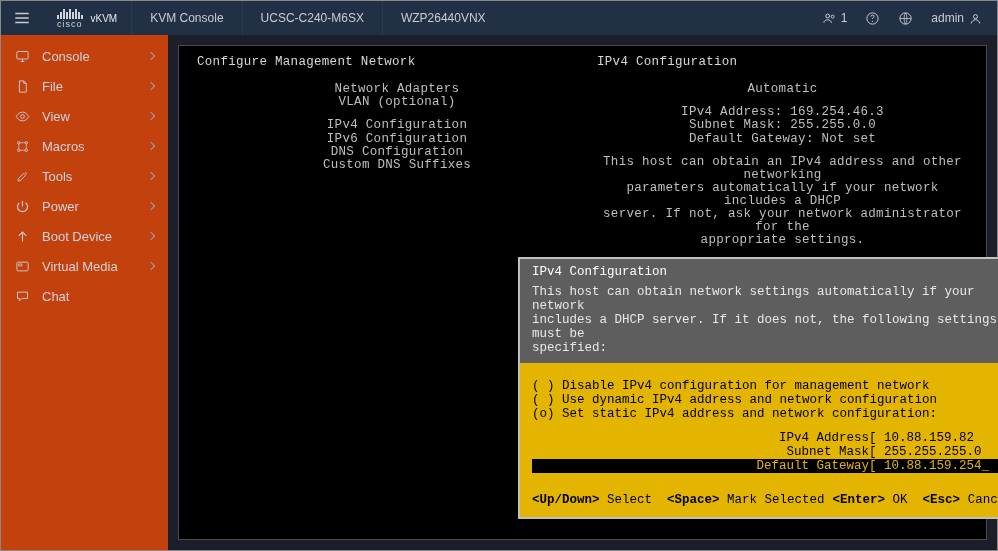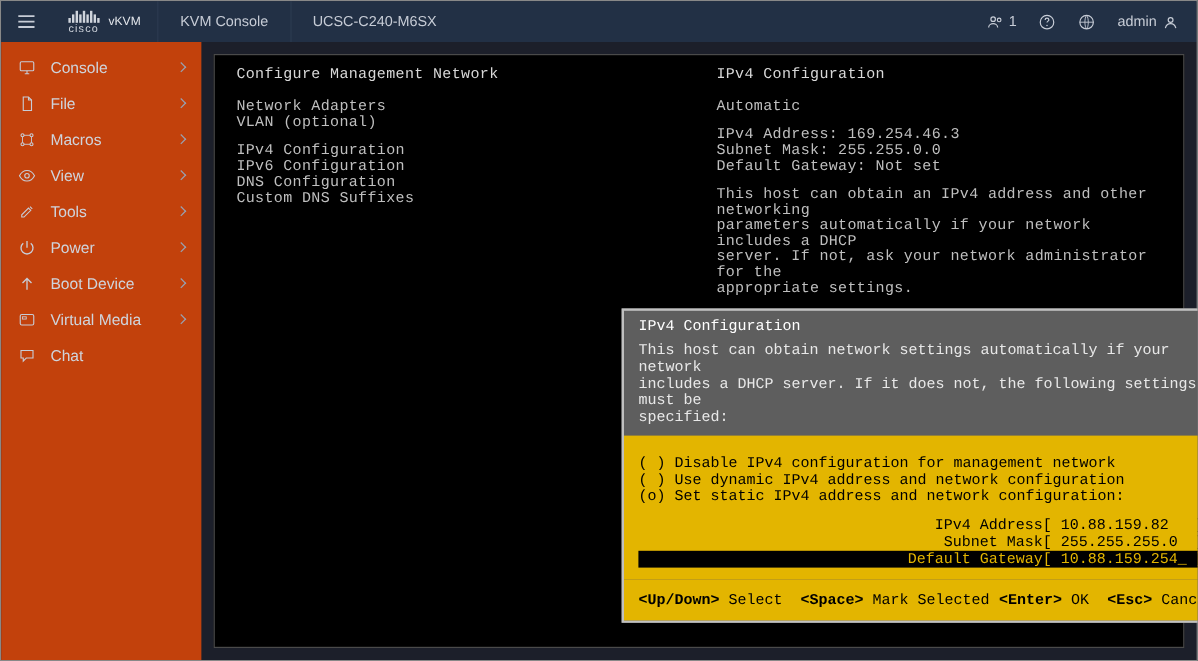--- a/index.html
+++ b/index.html
@@ -24,21 +24,21 @@
   .sb-item{height:30px;display:flex;align-items:center;color:#cfd4dc;font-size:13px;padding:0 14px;gap:12px;cursor:pointer;}
   .sb-item svg{width:15px;height:15px;flex-shrink:0;}
   .sb-item .label{flex:1;}
   .sb-item .chev{width:6px;height:6px;border-right:1.5px solid #98a2b3;border-top:1.5px solid #98a2b3;transform:rotate(45deg);} 
   .main{flex:1;background:#1c1f2a;padding:10px;position:relative;min-width:0;}
   .console{position:absolute;inset:10px 10px 10px 10px;border:1px solid #4a4a4a;background:#000;padding:10px 18px;font-family:"Courier New",monospace;font-size:12.5px;color:#bfbfbf;letter-spacing:.3px;line-height:1.05;overflow:hidden;}
   .console .row{display:flex;}
   .console .col{flex:1;}
   .console .col.left{flex:0 0 400px;}
   .console .headrow{color:#d8d8d8;margin-bottom:14px;}
-  .console .block{margin-bottom:10px;}
+  .console .block{margin-bottom:10px;text-align:center;}
   
   .dialog{position:absolute;left:350px;top:222px;width:500px;border:2px solid #c0c0c0;background:#5e5e5e;font-family:"Courier New",monospace;font-size:12.5px;}
   .dlg-head{padding:6px 12px 8px;color:#e8e8e8;}
   .dlg-head .ttl{color:#fff;margin-bottom:6px;}
   .dlg-body{background:#e3b500;color:#000;padding:10px 12px;}
   .dlg-body .opts{margin-top:6px;margin-bottom:10px;}
   .dlg-body .fields{}
   .dlg-body .fieldrow{display:flex;white-space:pre;}
   .dlg-body .fieldrow .fl{flex:1;text-align:right;}
   .dlg-body .fieldrow.inv{background:#000;color:#e3b500;}
@@ -70,20 +70,21 @@
             <span style="height:7px"></span>
             <span style="height:4px"></span>
           </div>
         <div class="logo-text">cisco</div>
       </div>
       <div class="vkvm">vKVM</div>
     </div>
     <div class="crumbs">
       <div class="crumb">KVM Console</div>
       <div class="crumb">UCSC-C240-M6SX</div>
+      <div class="crumb">WZP26440VNX</div>
     </div>
     <div class="spacer"></div>
     <div class="topicons">
       <div class="ico">
         <svg viewBox="0 0 24 24">
             <circle cx="9" cy="8" r="3" fill="none" stroke="#c7ccd6" stroke-width="1.6"></circle>
             <path d="M3 19c0-3 3-5 6-5s6 2 6 5" fill="none" stroke="#c7ccd6" stroke-width="1.6"></path>
             <circle cx="17" cy="9" r="2.4" fill="none" stroke="#c7ccd6" stroke-width="1.6"></circle>
           </svg>
         <span>1</span>
@@ -121,39 +122,39 @@
           </svg>
         <span class="label">Console</span>
         <span class="chev"></span>
       </div>
       <div class="sb-item">
         <svg viewBox="0 0 24 24">
             <path d="M7 3h7l4 4v14H7z" fill="none" stroke="#c7ccd6" stroke-width="1.5"></path>
             <path d="M14 3v4h4" fill="none" stroke="#c7ccd6" stroke-width="1.5"></path>
           </svg>
         <span class="label">File</span>
+        <span class="chev"></span>
+      </div>
+      <div class="sb-item">
+        <svg viewBox="0 0 24 24">
+            <path d="M2 12s3.5-7 10-7 10 7 10 7-3.5 7-10 7S2 12 2 12z" fill="none" stroke="#c7ccd6" stroke-width="1.5"></path>
+            <circle cx="12" cy="12" r="3" fill="none" stroke="#c7ccd6" stroke-width="1.5"></circle>
+          </svg>
+        <span class="label">View</span>
         <span class="chev"></span>
       </div>
       <div class="sb-item">
         <svg viewBox="0 0 24 24">
             <circle cx="6" cy="6" r="2" fill="none" stroke="#c7ccd6" stroke-width="1.5"></circle>
             <circle cx="18" cy="6" r="2" fill="none" stroke="#c7ccd6" stroke-width="1.5"></circle>
             <circle cx="6" cy="18" r="2" fill="none" stroke="#c7ccd6" stroke-width="1.5"></circle>
             <circle cx="18" cy="18" r="2" fill="none" stroke="#c7ccd6" stroke-width="1.5"></circle>
             <path d="M8 6h8M6 8v8M18 8v8M8 18h8" stroke="#c7ccd6" stroke-width="1.2"></path>
           </svg>
         <span class="label">Macros</span>
-        <span class="chev"></span>
-      </div>
-      <div class="sb-item">
-        <svg viewBox="0 0 24 24">
-            <path d="M2 12s3.5-7 10-7 10 7 10 7-3.5 7-10 7S2 12 2 12z" fill="none" stroke="#c7ccd6" stroke-width="1.5"></path>
-            <circle cx="12" cy="12" r="3" fill="none" stroke="#c7ccd6" stroke-width="1.5"></circle>
-          </svg>
-        <span class="label">View</span>
         <span class="chev"></span>
       </div>
       <div class="sb-item">
         <svg viewBox="0 0 24 24">
             <path d="M14 7l3 3-9 9H5v-3l9-9zM16 5l3 3" fill="none" stroke="#c7ccd6" stroke-width="1.5"></path>
           </svg>
         <span class="label">Tools</span>
         <span class="chev"></span>
       </div>
       <div class="sb-item">

